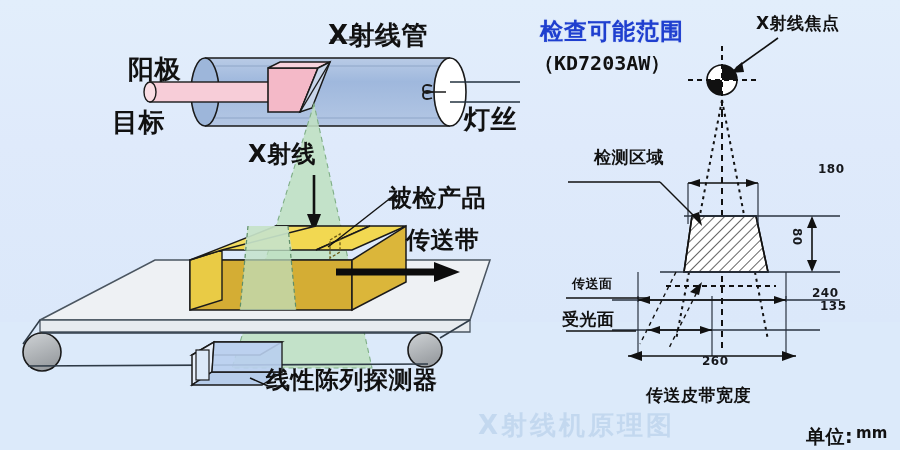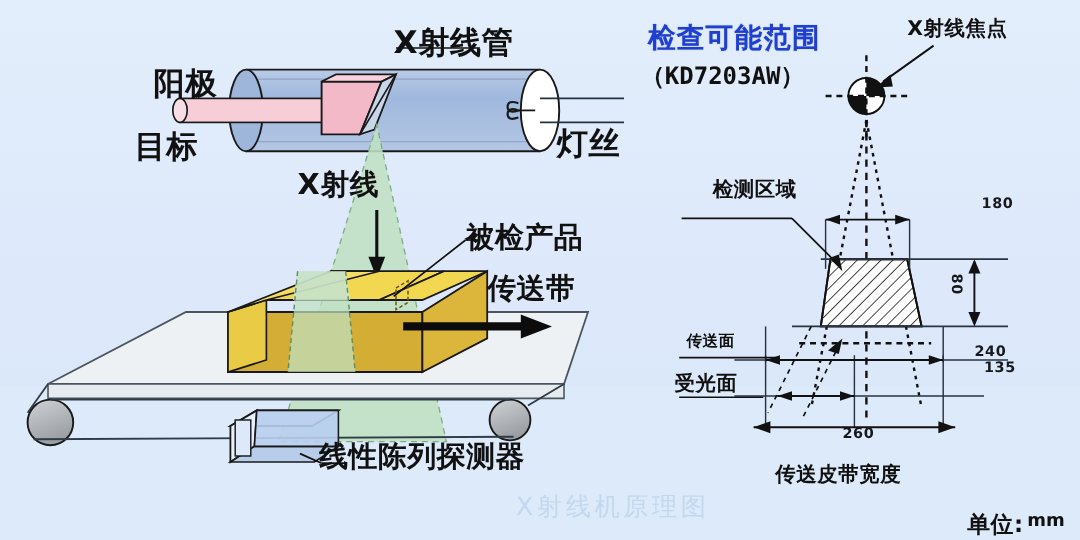--- a/index.html
+++ b/index.html
@@ -14,22 +14,22 @@
   .lbl{position:absolute;white-space:nowrap;color:#111;
        font-family:"DejaVu Sans","Liberation Sans",sans-serif;font-weight:bold;}
   .cjk{font-weight:bold;letter-spacing:.5px;}
   .dim{position:absolute;white-space:nowrap;color:#16181c;
        font-family:"DejaVu Sans","Liberation Sans",sans-serif;
        font-size:12px;font-weight:bold;letter-spacing:.5px;}
   .title-cn{position:absolute;color:#1f3fcf;font-size:23px;font-weight:bold;
        letter-spacing:1px;text-shadow:0 0 1px rgba(31,63,207,.45);text-align:center;}
   .title-model{position:absolute;color:#111;font-size:20px;font-weight:bold;
        font-family:"DejaVu Sans Mono","Liberation Mono",monospace;letter-spacing:0px;}
-  .wm{position:absolute;color:rgba(140,175,215,.30);font-size:21px;
-      font-weight:normal;letter-spacing:3px;pointer-events:none;}
+  .wm{position:absolute;color:rgba(140,175,215,.30);font-size:26px;
+      font-weight:bold;letter-spacing:3px;pointer-events:none;margin-left:48px;}
 </style>
 </head>
 <body>
 
 <div id="stage">
 
   <svg width="900" height="450" viewBox="0 0 900 450">
     <defs>
       <pattern id="hatch" width="7" height="7" patternTransform="rotate(45)" patternUnits="userSpaceOnUse">
         <line x1="0" y1="0" x2="0" y2="7" stroke="#111" stroke-width="1.3"></line>

